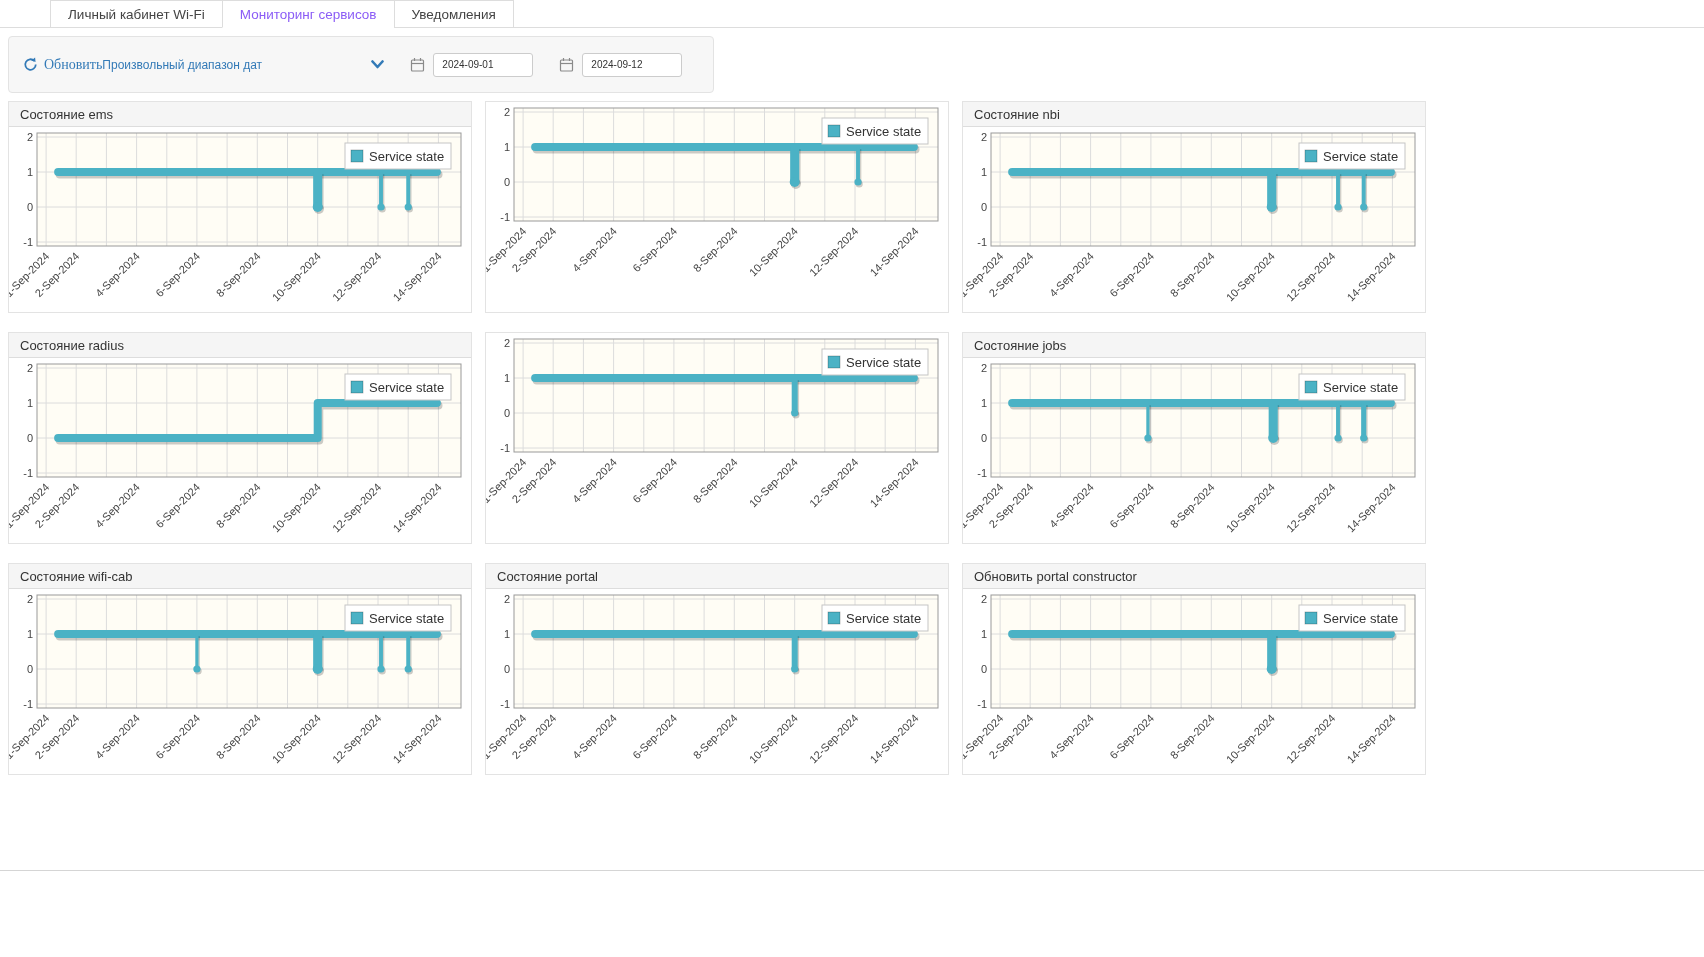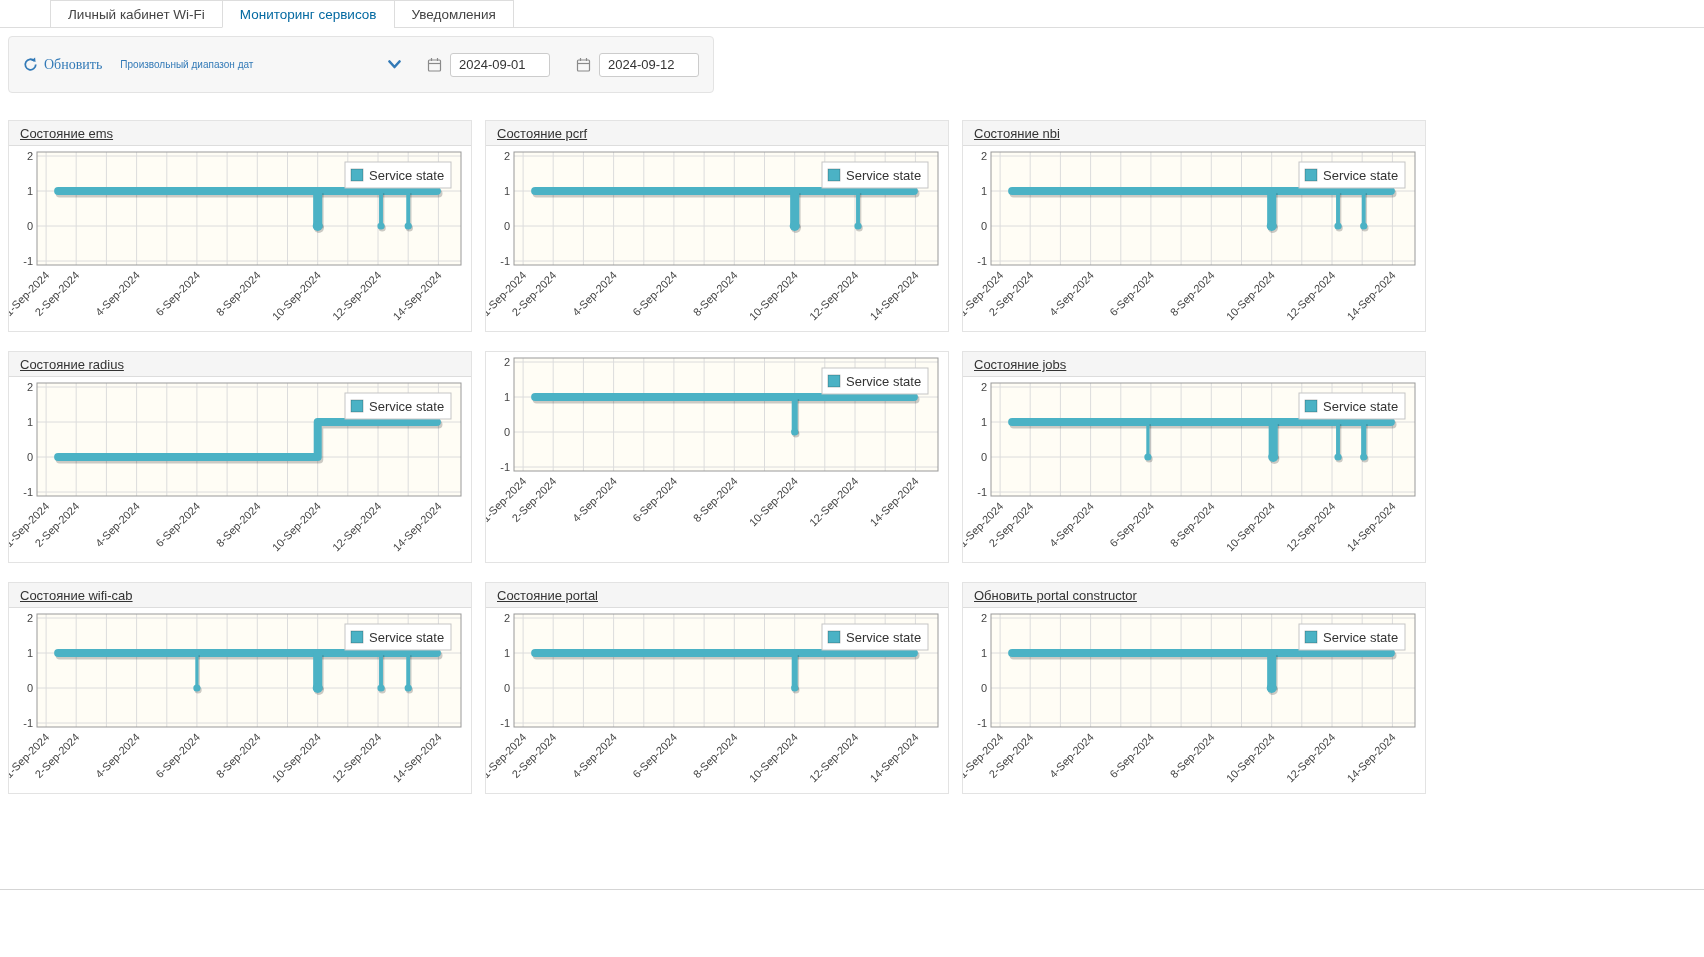--- a/index.html
+++ b/index.html
@@ -24,60 +24,59 @@
     padding: 6px 17px 5px;
     border: 1px solid #ddd;
     background: #fff;
     color: #444;
     cursor: pointer;
     margin-bottom: -1px;
     white-space: nowrap;
     margin-left: 40px;
   }
   .tab + .tab { margin-left: -1px; }
-  .tab.active { color: #0369a1; border-bottom-color: #fff; }
+  .tab.active { color: #8b5cf6; border-bottom-color: #fff; }
 
   
   .toolbar {
     margin: 8px;
     width: 706px;
     height: 57px;
     background: #f7f7f7;
     border: 1px solid #e3e3e3;
     border-radius: 4px;
     display: flex;
     align-items: center;
     padding: 0 14px;
   }
   .refresh-btn {
     display: flex; align-items: center; gap: 6px;
     color: #337ab7; font-size: 14px; cursor: pointer; white-space: nowrap; font-family: Liberation Serif, serif;
   }
   .range-select {
     display: flex; align-items: center; justify-content: space-between;
-    width: 282px; margin-left: 18px;
-    color: #337ab7; font-size: 10px; cursor: pointer;
+    width: 282px; 
+    color: #337ab7; font-size: 12px; cursor: pointer;
   }
   .date-group { display: flex; align-items: center; gap: 8px; margin-left: 26px; }
   .date-input {
     width: 100px; height: 24px;
     border: 1px solid #ccc; border-radius: 3px;
-    font-size: 13px; color: #333; padding: 0 8px;
+    font-size: 10px; color: #333; padding: 0 8px;
     font-family: "Liberation Sans", sans-serif;
     background: #fff;
   }
 
   
   .charts-grid {
     display: grid;
     grid-template-columns: repeat(3, 464px);
     column-gap: 13px;
     row-gap: 19px;
-    margin: 27px 8px 0 8px;
-    text-decoration: underline;
+    margin: 8px 8px 0 8px;
   }
   .panel { border: 1px solid #e3e3e3; background: #fff; }
   .panel-header {
     height: 25px; line-height: 25px;
     background: #f5f5f5;
     border-bottom: 1px solid #ddd;
     padding: 0 11px;
     font-size: 13px; color: #333;
   }
   .panel svg { display: block; }
@@ -182,21 +181,20 @@
           <text x="373.0" y="130" transform="rotate(-45 373.0 130)" text-anchor="end" font-size="11" fill="#444">12-Sep-2024</text>
           <text x="433.4" y="130" transform="rotate(-45 433.4 130)" text-anchor="end" font-size="11" fill="#444">14-Sep-2024</text>
           <g>
       <rect x="336" y="16" width="106" height="26" fill="#ffffff" stroke="#c5c5c5" stroke-width="1"></rect>
       <rect x="342" y="23" width="12" height="12" fill="#4bb2c5" stroke="rgba(0,0,0,0.3)" stroke-width="0.8"></rect>
       <text x="360" y="33.5" font-size="13" fill="#333">Service state</text>
     </g>
         </svg>
     </div>
       <div class="panel">
-      <div class="panel-header">Состояние pcrf</div>
       <svg width="462" height="185">
           <rect x="28" y="6" width="424" height="113" fill="#fffdf5"></rect>
           <line x1="37.1" y1="6" x2="37.1" y2="119" stroke="#dcdcdc" stroke-width="1"></line>
           <line x1="67.2" y1="6" x2="67.2" y2="119" stroke="#dcdcdc" stroke-width="1"></line>
           <line x1="97.4" y1="6" x2="97.4" y2="119" stroke="#dcdcdc" stroke-width="1"></line>
           <line x1="127.6" y1="6" x2="127.6" y2="119" stroke="#dcdcdc" stroke-width="1"></line>
           <line x1="157.8" y1="6" x2="157.8" y2="119" stroke="#dcdcdc" stroke-width="1"></line>
           <line x1="187.9" y1="6" x2="187.9" y2="119" stroke="#dcdcdc" stroke-width="1"></line>
           <line x1="218.1" y1="6" x2="218.1" y2="119" stroke="#dcdcdc" stroke-width="1"></line>
           <line x1="248.3" y1="6" x2="248.3" y2="119" stroke="#dcdcdc" stroke-width="1"></line>

